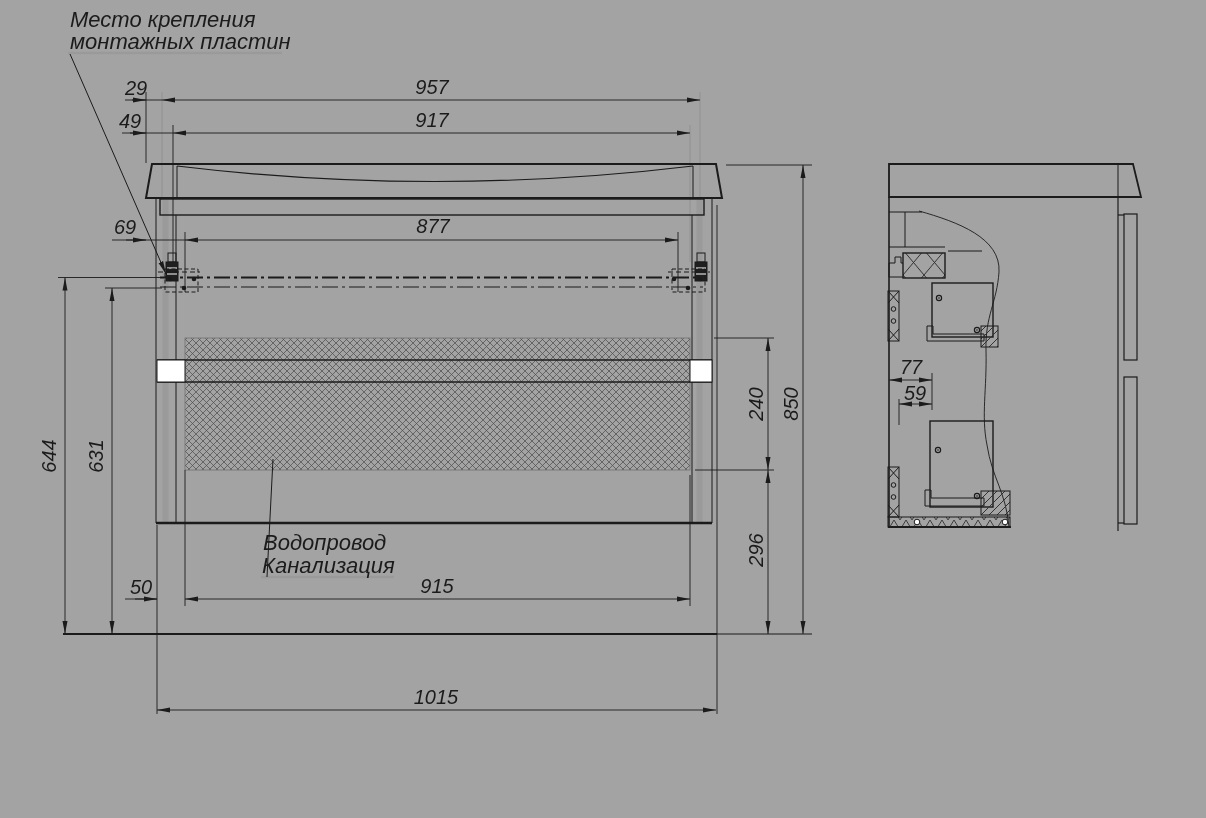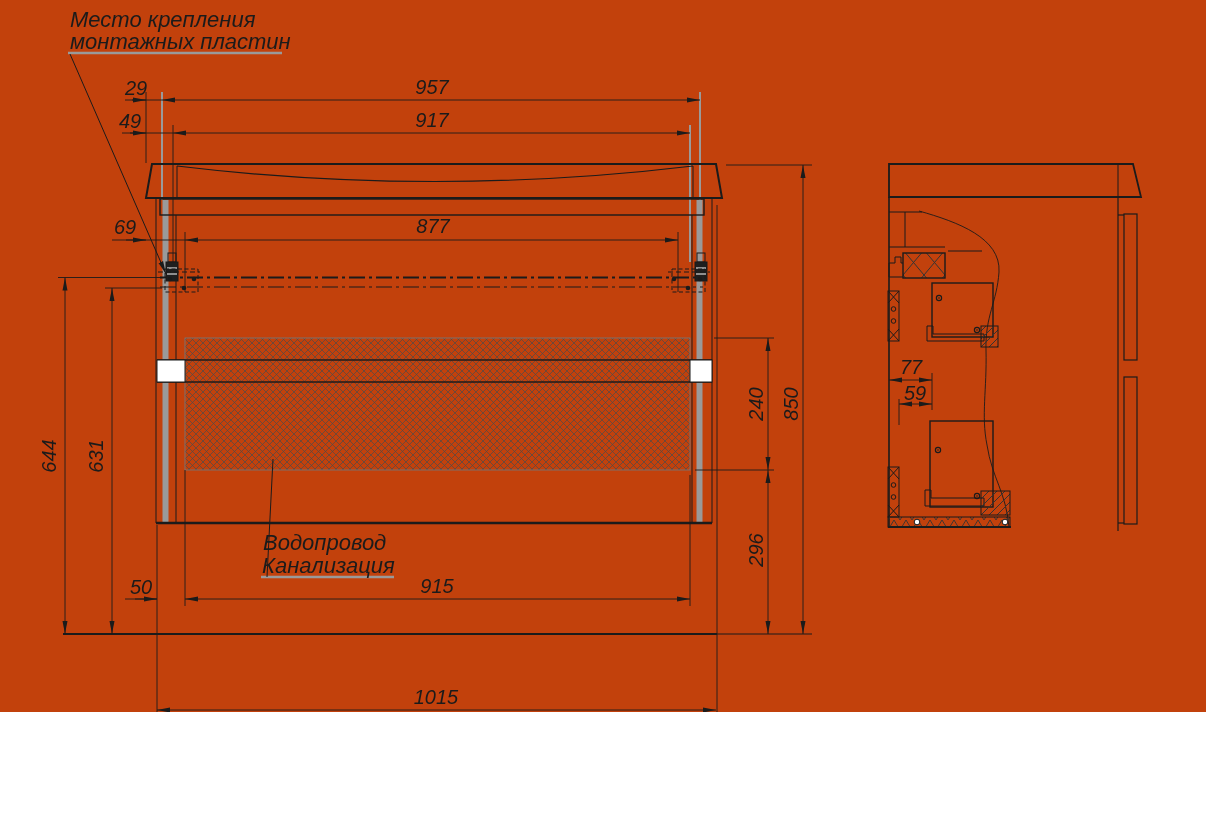--- a/index.html
+++ b/index.html
@@ -1,16 +1,16 @@
 <!DOCTYPE html>
 <html><head>
 <meta charset="utf-8">
 <style>
   html,body{margin:0;padding:0;background:#ffffff;}
-  #canvas{position:relative;width:1206px;height:712px;background:#c2410c;overflow:hidden;
+  #canvas{position:relative;width:1206px;height:818px;background:#a3a3a3;overflow:hidden;
           font-family:"Liberation Sans", sans-serif;}
   svg text{font-family:"Liberation Sans", sans-serif;font-style:italic;fill:#1b1b1b;}
   .dim{font-size:20px;}
   .callout{font-size:22px;}
 </style>
 </head>
 <body>
 
 <div id="canvas">
 <svg width="1206" height="818" viewBox="0 0 1206 818">

